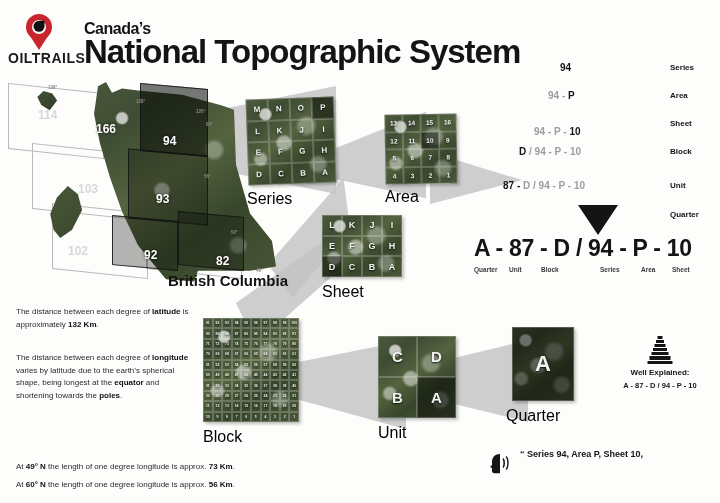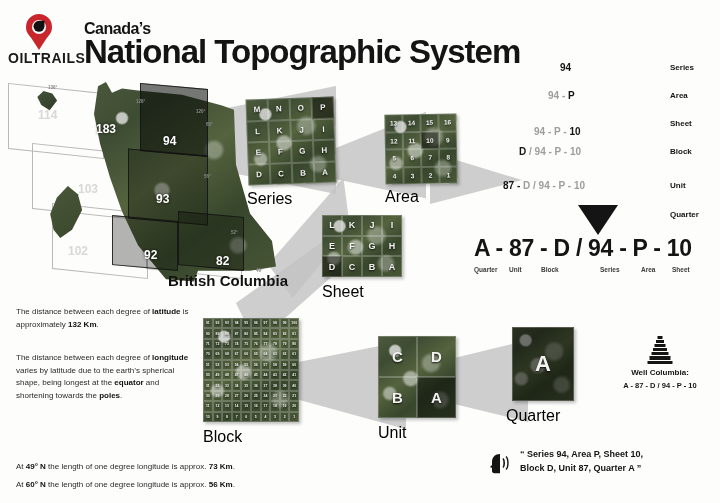--- a/index.html
+++ b/index.html
@@ -165,21 +165,21 @@
     <div id="bc" class="sat"></div>
     <div id="vanisle"></div>
     <div id="hg"></div>
 
     <div class="overlaycell dark" style="left:140px;top:4px;width:68px;height:68px;transform:skewY(5deg);"></div>
     <div class="overlaycell" style="left:128px;top:70px;width:80px;height:70px;transform:skewY(5deg);"></div>
     <div class="overlaycell" style="left:112px;top:136px;width:66px;height:50px;transform:skewY(5deg);"></div>
     <div class="overlaycell" style="left:178px;top:132px;width:66px;height:54px;transform:skewY(5deg);"></div>
 
     <div class="gridnum" style="left:38px;top:26px;">114</div>
-    <div class="gridnum on" style="left:96px;top:40px;">183</div>
+    <div class="gridnum on" style="left:96px;top:40px;">166</div>
     <div class="gridnum on" style="left:163px;top:52px;">94</div>
     <div class="gridnum" style="left:78px;top:100px;">103</div>
     <div class="gridnum on" style="left:156px;top:110px;">93</div>
     <div class="gridnum" style="left:68px;top:162px;">102</div>
     <div class="gridnum on" style="left:144px;top:166px;">92</div>
     <div class="gridnum on" style="left:216px;top:172px;">82</div>
 
     <div class="deg" style="left:48px;top:3px;">136°</div>
     <div class="deg" style="left:136px;top:17px;">128°</div>
     <div class="deg" style="left:196px;top:27px;">120°</div>
@@ -423,28 +423,27 @@
 
   <div id="derrick">
     <i style="top:0;width:5px;height:3px;"></i>
     <i style="top:4px;width:8px;height:3px;"></i>
     <i style="top:8px;width:11px;height:3px;"></i>
     <i style="top:12px;width:14px;height:3px;"></i>
     <i style="top:16px;width:17px;height:3px;"></i>
     <i style="top:20px;width:21px;height:4px;"></i>
     <i style="top:25px;width:25px;height:3px;"></i>
   </div>
-  <div class="abs" id="welltext">Well Columbia:</div>
+  <div class="abs" id="welltext">Well Explained:</div>
   <div class="abs" id="wellcode">A - 87 - D / 94 - P - 10</div>
 
   <div id="head">
     <svg viewBox="0 0 26 26" width="26" height="26" aria-hidden="true">
       <path d="M16 4c-5 0-8 3.4-8 8v3l-2 2 2 1v3c0 1.4.9 2.2 2.3 2.2H16z" fill="#141414"></path>
       <path d="M19 8.5c1.6 1.4 1.6 7.6 0 9" stroke="#141414" stroke-width="1.6" fill="none"></path>
       <path d="M22 6.5c2.6 2.3 2.6 10.7 0 13" stroke="#141414" stroke-width="1.4" fill="none"></path>
     </svg>
   </div>
   <div class="abs" id="quote">
     <div>“ Series 94, Area P, Sheet 10,</div>
-    <div>Block D, Unit 87, Quarter A ”</div>
   </div>
 
 </div>
 
 </body></html>

